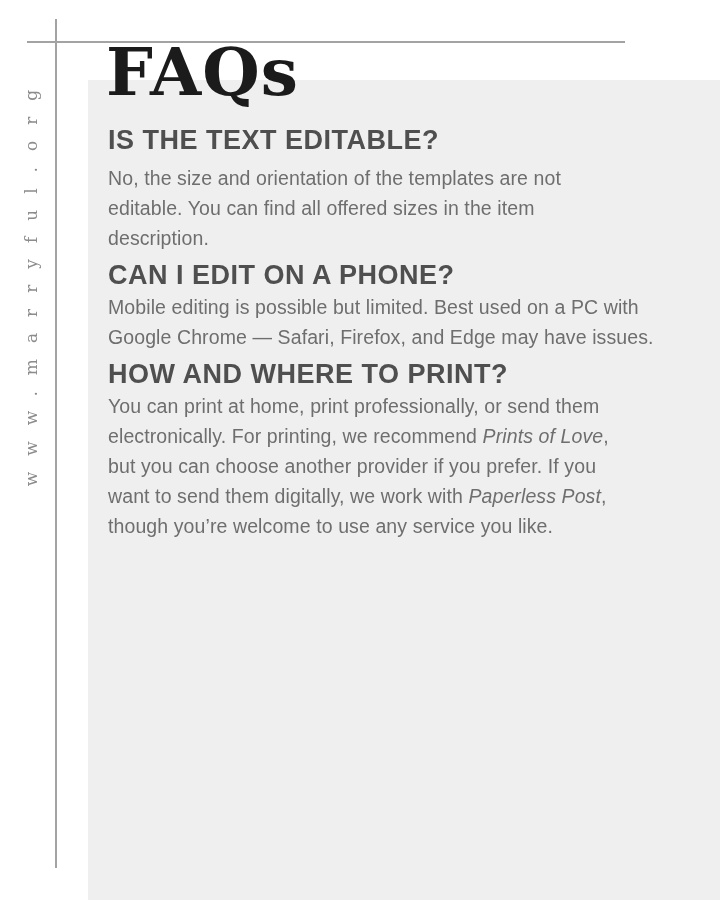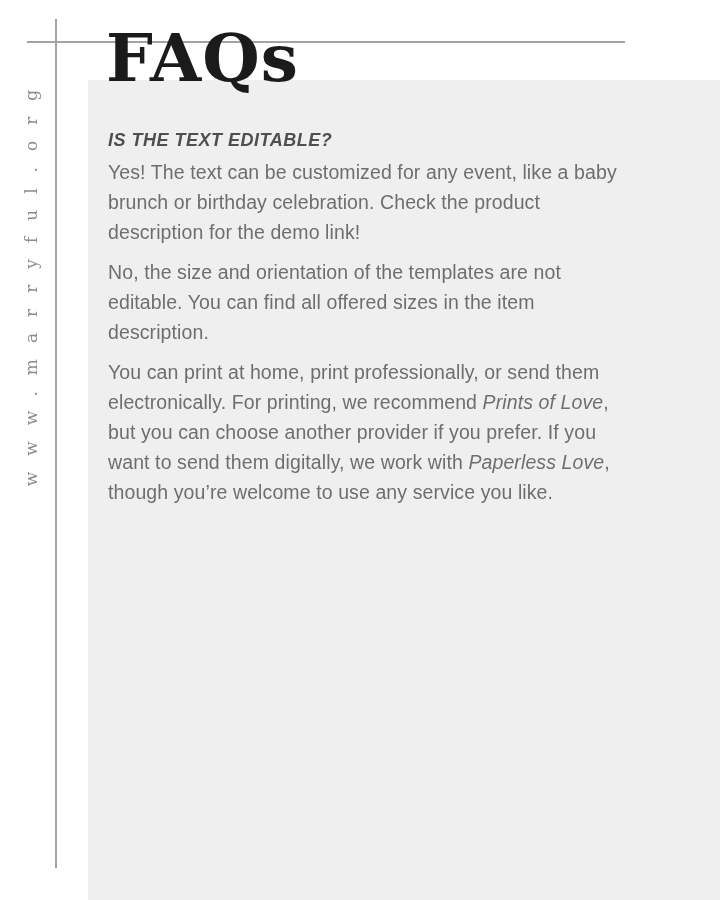--- a/index.html
+++ b/index.html
@@ -46,46 +46,45 @@
     transform: translate(-50%, -50%) rotate(-90deg);
     white-space: nowrap;
     font-family: "DejaVu Serif", serif;
     font-size: 17px;
     letter-spacing: 16px;
     color: var(--url, #8c8c8c);
   }
   .title {
     position: absolute;
     left: 106px;
-    top: 20px;
+    top: 34px;
     margin: 0;
     font-family: "DejaVu Serif", serif;
     font-weight: 700;
     font-size: 66px;
     line-height: 76px;
     letter-spacing: 1px;
     color: var(--title, #1b1b1b);
   }
   .faq-list {
     position: absolute;
     left: 108px;
     top: 128px;
     width: 604px;
   }
   .faq-section {
     margin: 0 0 10px 0;
   }
   .faq-question {
     margin: 0 0 4px 0;
-    font-size: 18px;
+    font-size: 27px;
     font-weight: 700;
     line-height: 25px;
     letter-spacing: 0.5px;
     color: var(--heading, #4f4f4f);
-    font-style: italic;
   }
   .faq-answer {
     margin: 0;
     font-size: 19.5px;
     line-height: 30px;
     letter-spacing: 0.1px;
     color: var(--body, #6e6e6e);
     white-space: pre-line;
   }
   .faq-answer em {
@@ -97,32 +96,35 @@
 
 <div class="canvas" style="--bg: #ffffff; --panel: #f0efef; --title: #1b1b1b; --heading: #4f4f4f; --body: #6e6e6e; --rule: #a3a3a3; --url: #8c8c8c;">
   <div class="panel"></div>
   <div class="line-v"></div>
   <div class="line-h"></div>
   <div class="vertical-url">www.marryful.org</div>
   <h1 class="title">FAQs</h1>
   <div class="faq-list" id="faq-list">
       <section class="faq-section">
         <h2 class="faq-question">IS THE TEXT EDITABLE?</h2>
-        <p class="faq-answer"><span>Yes! The text can be customized for any event, like a baby
-brunch or birthday celebration. Check the product
-description for the demo link!</span></p>
       </section>
       <section class="faq-section">
       </section>
       <section class="faq-section">
         <p class="faq-answer"><span>No, the size and orientation of the templates are not
 editable. You can find all offered sizes in the item
 description.</span></p>
       </section>
       <section class="faq-section">
+        <h2 class="faq-question">CAN I EDIT ON A PHONE?</h2>
+        <p class="faq-answer"><span>Mobile editing is possible but limited. Best used on a PC with
+Google Chrome — Safari, Firefox, and Edge may have issues.</span></p>
+      </section>
+      <section class="faq-section">
+        <h2 class="faq-question">HOW AND WHERE TO PRINT?</h2>
         <p class="faq-answer"><span>You can print at home, print professionally, or send them
 electronically. For printing, we recommend </span><em>Prints of Love</em><span>,
 but you can choose another provider if you prefer. If you
-want to send them digitally, we work with </span><em>Paperless Love</em><span>,
+want to send them digitally, we work with </span><em>Paperless Post</em><span>,
 though you’re welcome to use any service you like.</span></p>
       </section>
     </div>
 </div>
 
 </body></html>

